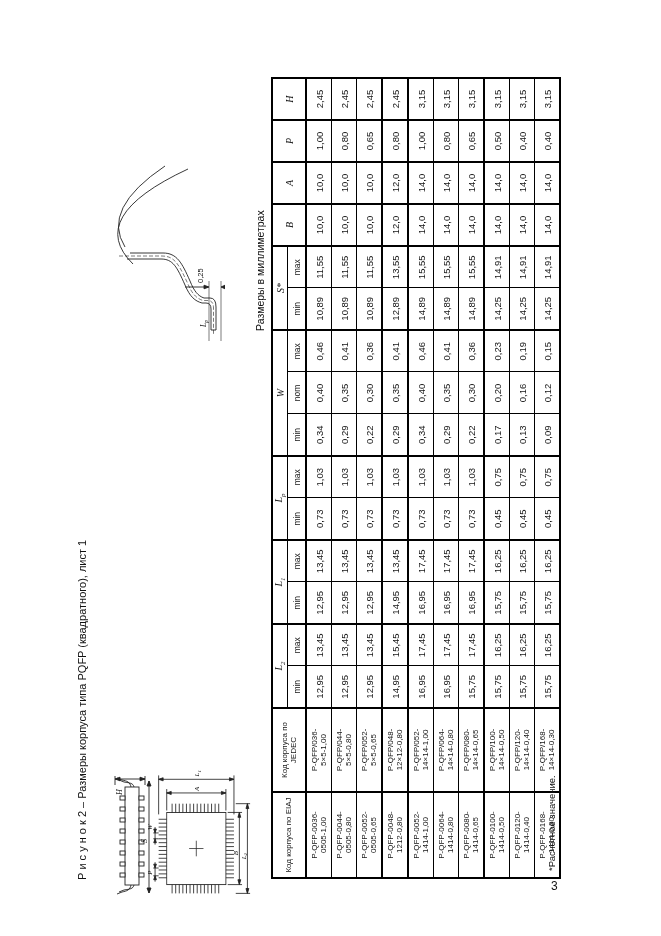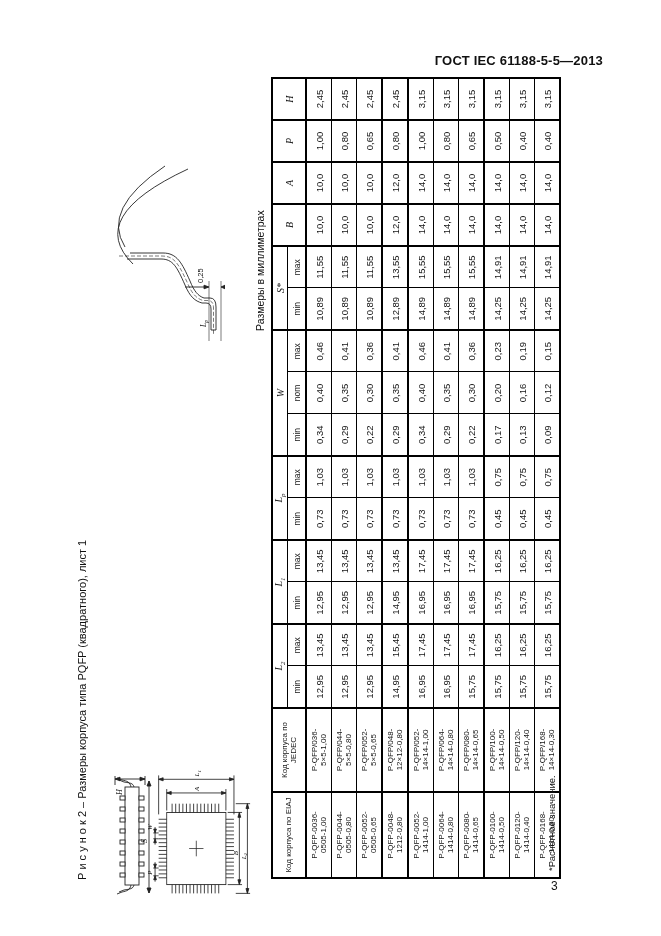--- a/index.html
+++ b/index.html
@@ -32,21 +32,20 @@
   .mm{height:17px;font-size:8.5px;}
   .code-h{font-size:8px;line-height:1.15;padding:1px 2px;}
   td.code{font-size:8px;line-height:1.15;}
   td.val{font-size:9.5px;height:24px;}
 </style>
 </head>
 <body>
 
 <div class="page">
 
-  <div class="doc-header">ГОСТ IEC 61188-5-5—2013</div>
 
   <div class="rot">
 
     <div class="caption">Р и с у н о к  2  –  Размеры корпуса типа PQFP (квадратного), лист 1</div>
 
     <svg style="left:40px;top:36px" width="120" height="44" viewBox="0 0 120 44">
       <g stroke="#222" stroke-width="0.9" fill="none">
         <rect x="10" y="14" width="98" height="14"></rect>
         <g fill="#fff">
           <rect x="18" y="9" width="4" height="5"></rect>

